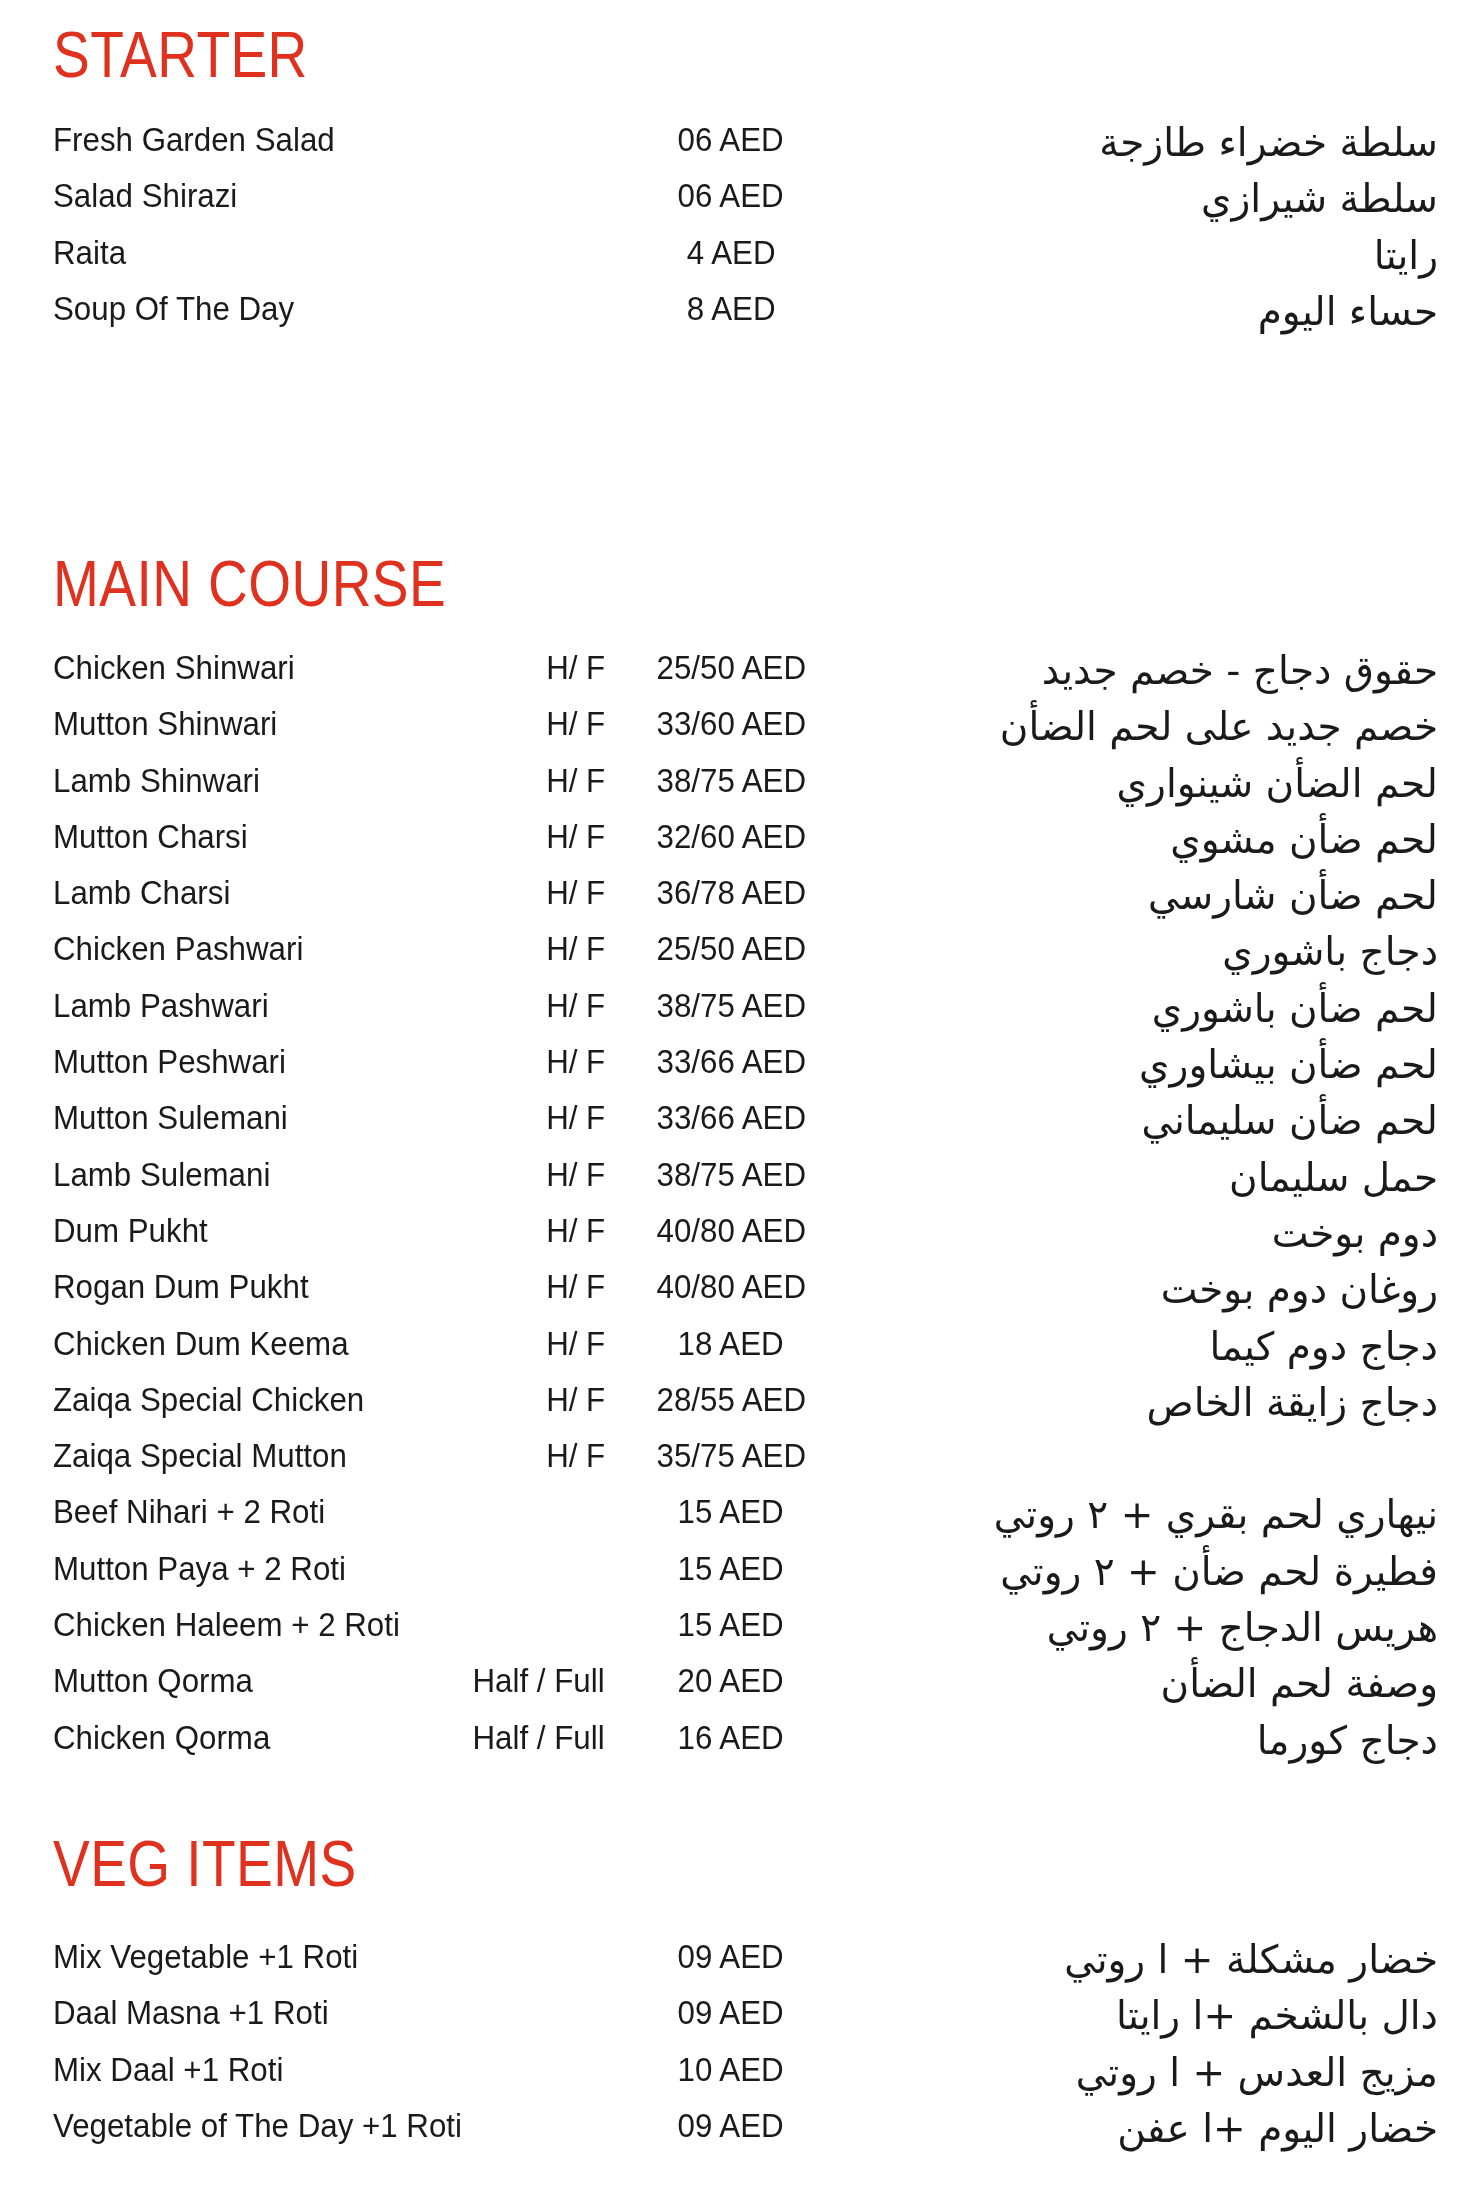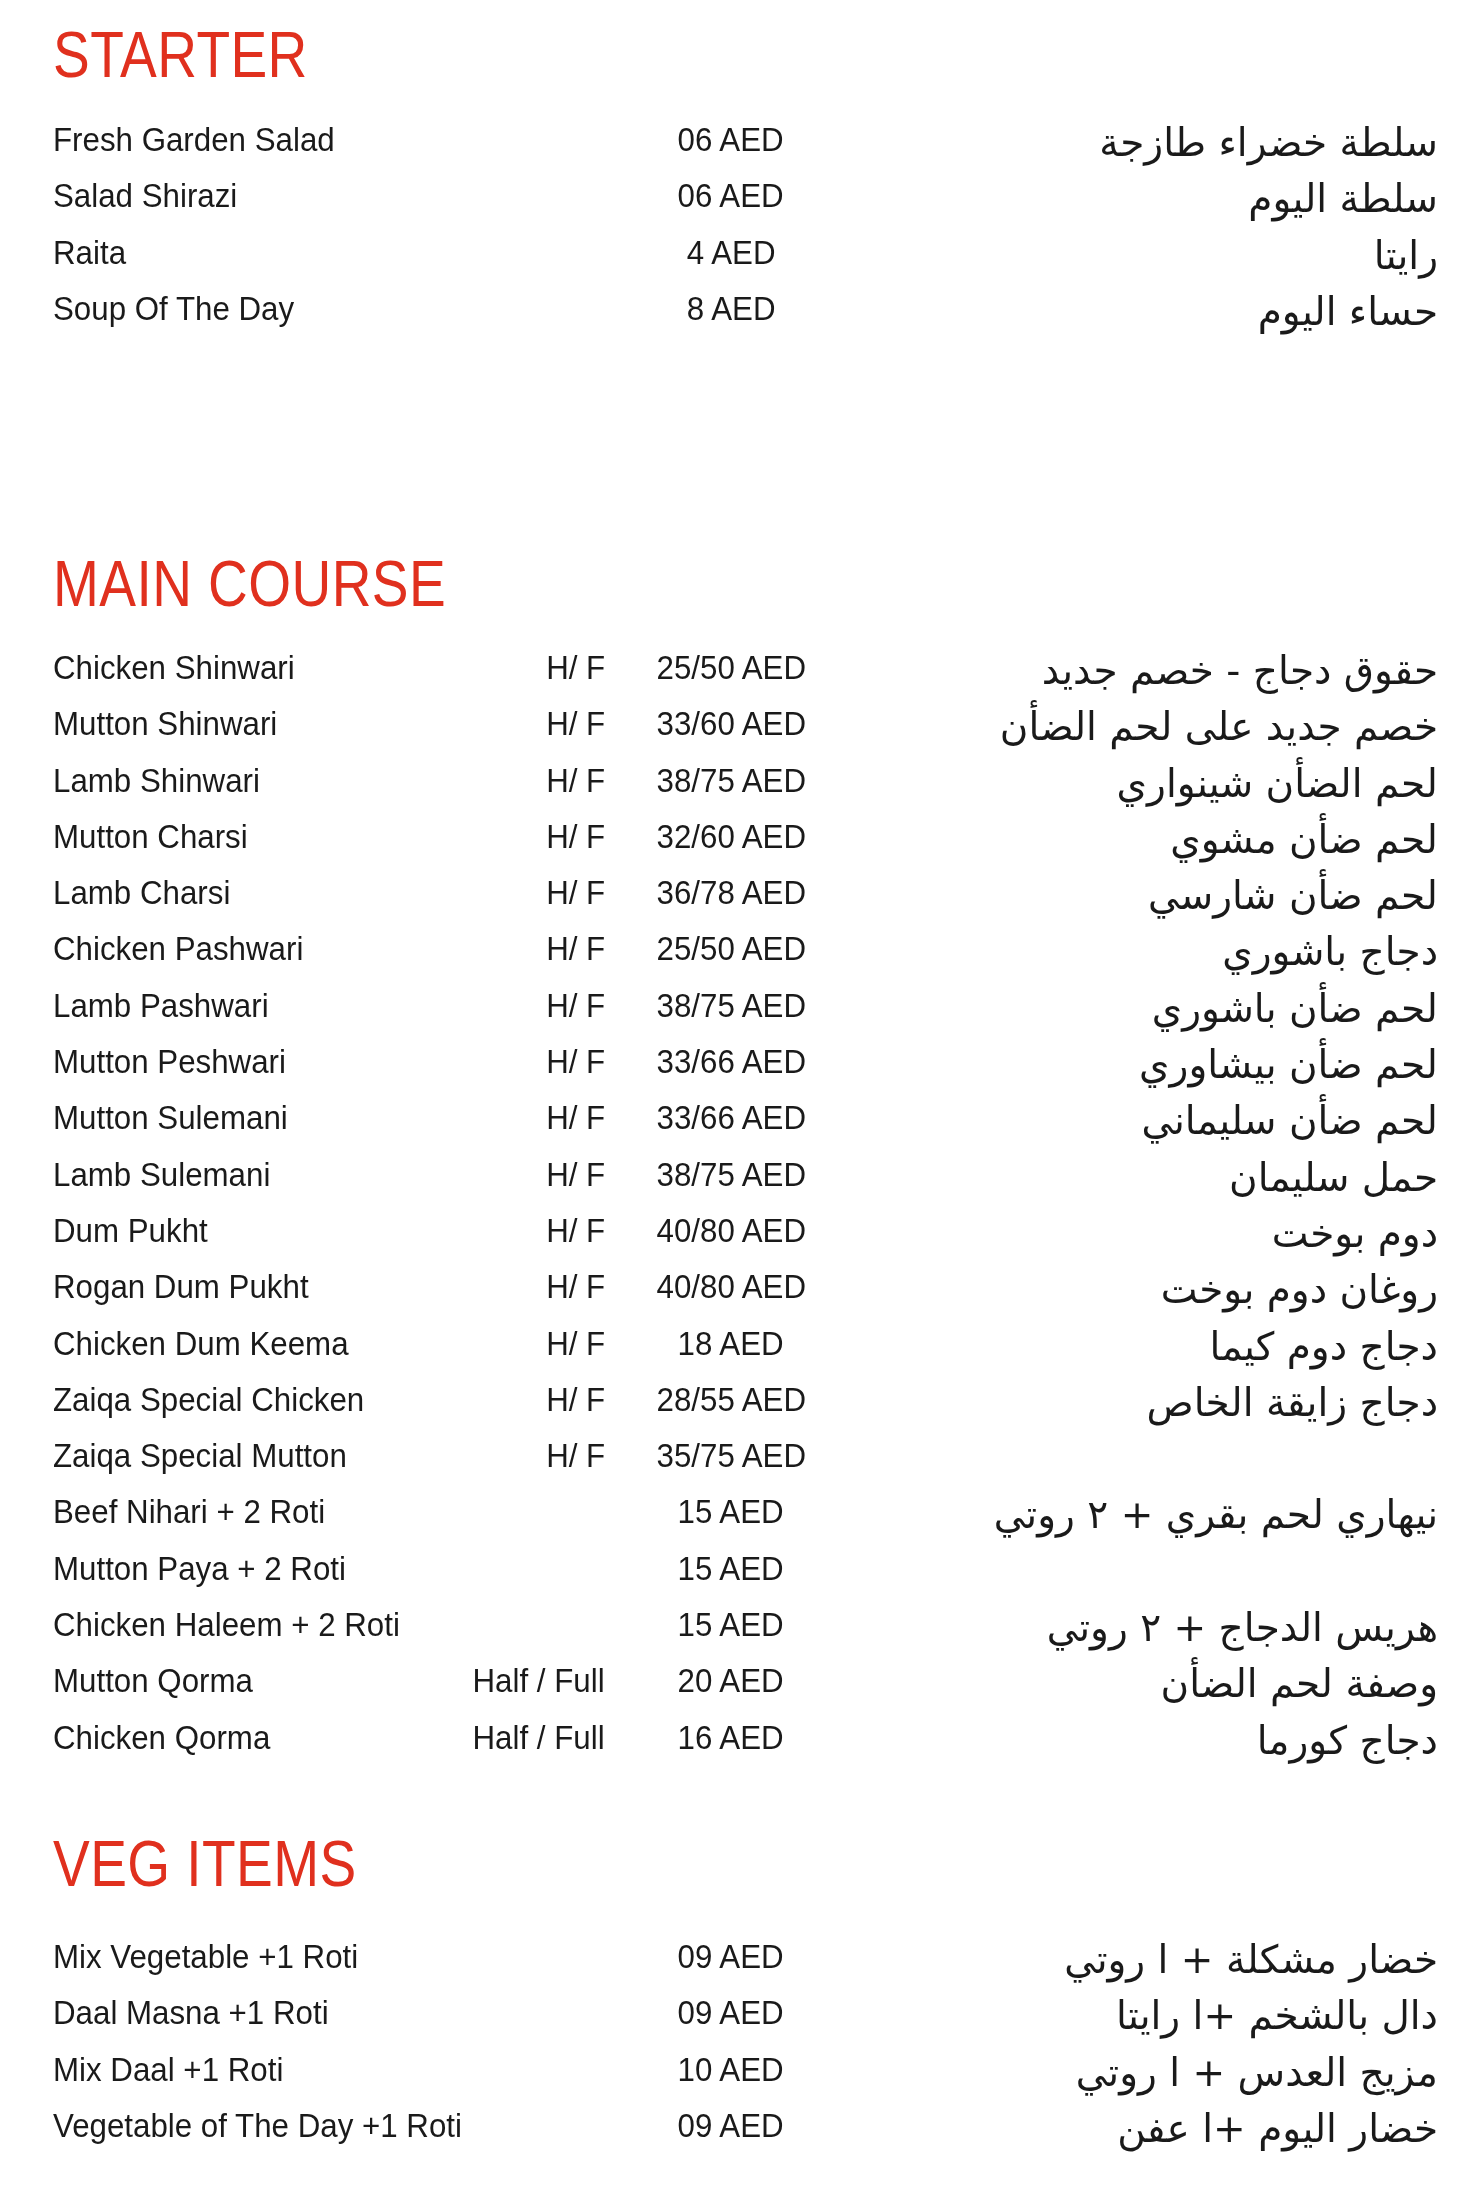--- a/index.html
+++ b/index.html
@@ -32,21 +32,21 @@
       <div class="row">
     <span class="name">Fresh Garden Salad</span>
     <span class="size"></span>
     <span class="price"><span>06 AED</span></span>
     <span class="arabic">سلطة خضراء طازجة</span>
   </div>
       <div class="row">
     <span class="name">Salad Shirazi</span>
     <span class="size"></span>
     <span class="price"><span>06 AED</span></span>
-    <span class="arabic">سلطة اليوم</span>
+    <span class="arabic">سلطة شيرازي</span>
   </div>
       <div class="row">
     <span class="name">Raita</span>
     <span class="size"></span>
     <span class="price"><span>4 AED</span></span>
     <span class="arabic">رايتا</span>
   </div>
       <div class="row">
     <span class="name">Soup Of The Day</span>
     <span class="size"></span>
@@ -151,20 +151,21 @@
       <div class="row">
     <span class="name">Beef Nihari + 2 Roti</span>
     <span class="size"></span>
     <span class="price"><span>15 AED</span></span>
     <span class="arabic">نيهاري لحم بقري + ٢ روتي</span>
   </div>
       <div class="row">
     <span class="name">Mutton Paya + 2 Roti</span>
     <span class="size"></span>
     <span class="price"><span>15 AED</span></span>
+    <span class="arabic">فطيرة لحم ضأن + ٢ روتي</span>
   </div>
       <div class="row">
     <span class="name">Chicken Haleem + 2 Roti</span>
     <span class="size"></span>
     <span class="price"><span>15 AED</span></span>
     <span class="arabic">هريس الدجاج + ٢ روتي</span>
   </div>
       <div class="row">
     <span class="name">Mutton Qorma</span>
     <span class="size">Half / Full</span>

